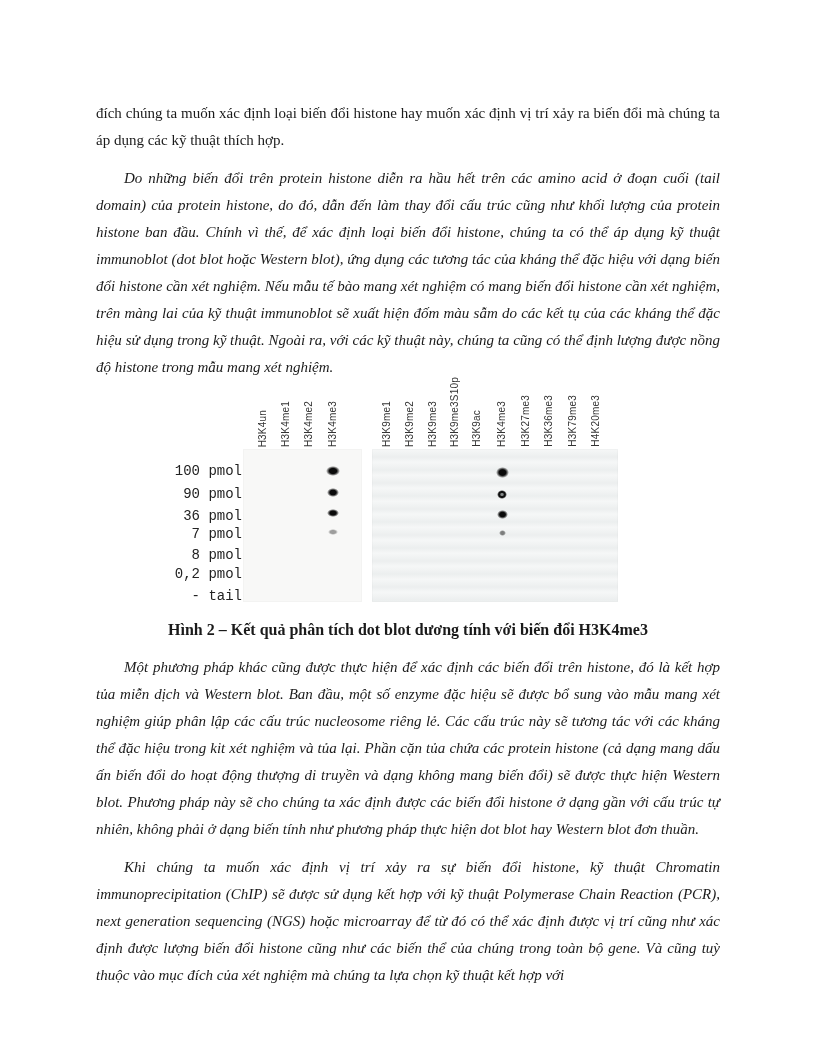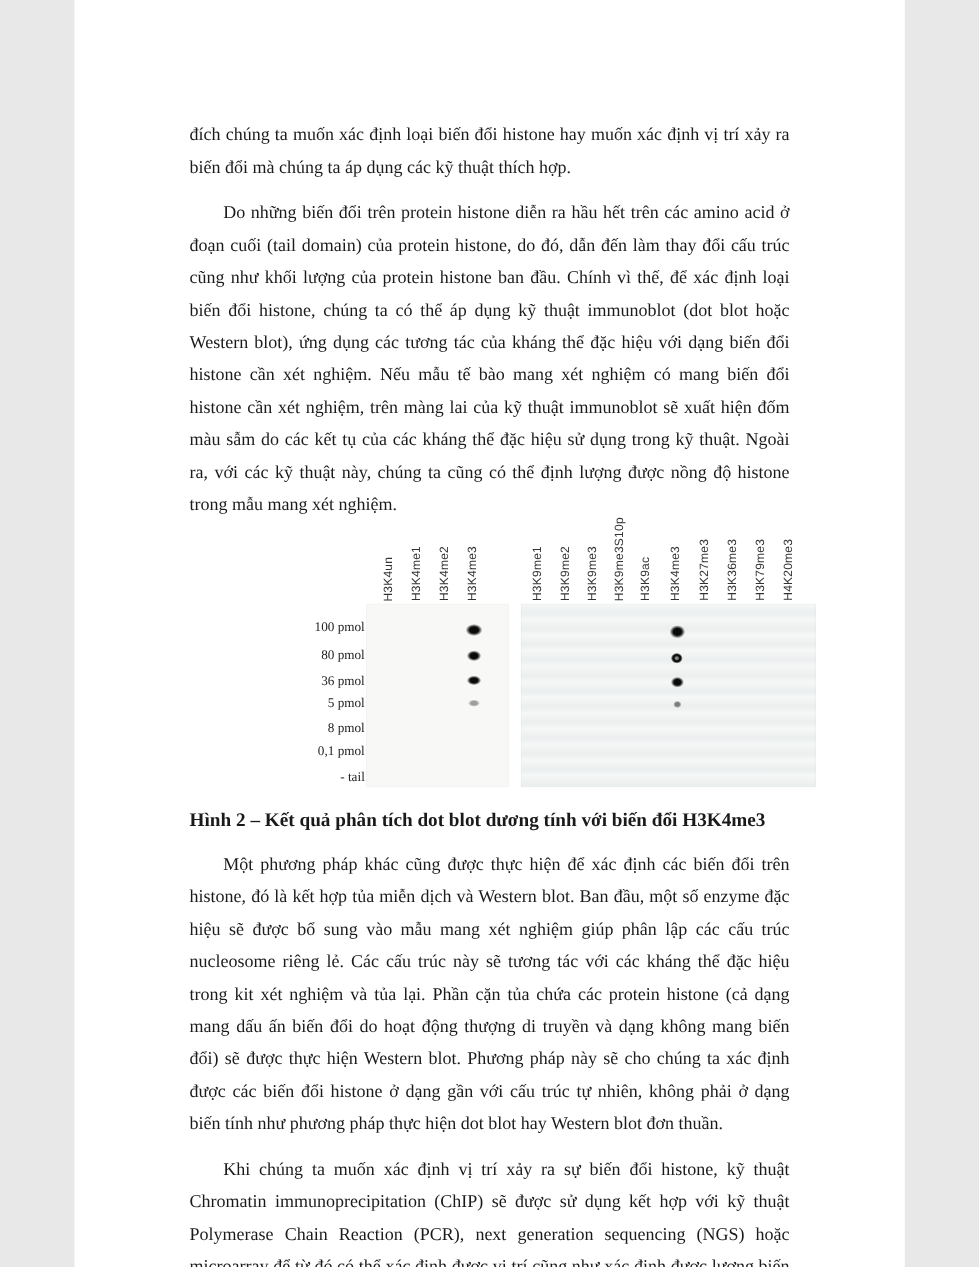--- a/index.html
+++ b/index.html
@@ -1,34 +1,34 @@
 <!DOCTYPE html>
 <html><head>
 <meta charset="utf-8">
 <style>
   html,body{margin:0;padding:0;background:#e8e8e8;}
   .page{
     position:relative;
-    width:692px;height:1056px;
+    width:816px;height:1056px;
     margin:0 auto;
     background:#ffffff;
     font-family:"Liberation Serif", serif;
     color:#1a1a1a;
     overflow:hidden;
     box-sizing:border-box;
     padding:100px 96px 0 96px;
   }
   .body-text{
     font-size:15px;
     line-height:27px;
     text-align:justify;
     margin:0;
   }
   .body-text + .body-text{margin-top:11px;}
-  .indent{text-indent:28px;}
+  .indent{text-indent:28px;font-style:italic;}
 
   
   .figure{
     position:relative;
     width:624px;
     height:218px;
     margin:6px 0 0 0;
   }
   .blot-panel{
     position:absolute;
@@ -58,57 +58,58 @@
     font-size:10px;
     letter-spacing:0.2px;
     color:#333;
     white-space:nowrap;
     text-align:left;
   }
   .row-label{
     position:absolute;
     right:478px;
     height:13px;
-    font-family:Liberation Serif, serif;
-    font-size:11px;
+    font-family:Liberation Mono, monospace;
+    font-size:14px;
     color:#222;
     white-space:nowrap;
   }
   .dot{
     position:absolute;
     border-radius:50%;
     background:radial-gradient(closest-side, #0a0a0a 52%, rgba(10,10,10,0.6) 72%, rgba(10,10,10,0) 100%);
   }
   .dot.donut{
     background:radial-gradient(closest-side, rgba(130,135,135,0.95) 0 22%, #0f0f0f 45% 68%, rgba(10,10,10,0) 100%);
   }
   .caption{
     font-size:16px;
     font-weight:bold;
+    text-align:center;
     margin:13px 0 12px 0;
     line-height:24px;
   }
 </style>
 </head>
 <body>
 
 <div class="page">
 
   <p class="body-text">đích chúng ta muốn xác định loại biến đổi histone hay muốn xác định vị trí xảy ra biến đổi mà chúng ta áp dụng các kỹ thuật thích hợp.</p>
 
   <p class="body-text indent">Do những biến đổi trên protein histone diễn ra hầu hết trên các amino acid ở đoạn cuối (tail domain) của protein histone, do đó, dẫn đến làm thay đổi cấu trúc cũng như khối lượng của protein histone ban đầu. Chính vì thế, để xác định loại biến đổi histone, chúng ta có thể áp dụng kỹ thuật immunoblot (dot blot hoặc Western blot), ứng dụng các tương tác của kháng thể đặc hiệu với dạng biến đổi histone cần xét nghiệm. Nếu mẫu tế bào mang xét nghiệm có mang biến đổi histone cần xét nghiệm, trên màng lai của kỹ thuật immunoblot sẽ xuất hiện đốm màu sẫm do các kết tụ của các kháng thể đặc hiệu sử dụng trong kỹ thuật. Ngoài ra, với các kỹ thuật này, chúng ta cũng có thể định lượng được nồng độ histone trong mẫu mang xét nghiệm.</p>
 
   <div class="figure">
 
     <div class="row-label" style="top:76px">100 pmol</div>
-    <div class="row-label" style="top:99px">80 pmol</div>
+    <div class="row-label" style="top:99px">90 pmol</div>
     <div class="row-label" style="top:121px">36 pmol</div>
-    <div class="row-label" style="top:139px">5 pmol</div>
+    <div class="row-label" style="top:139px">7 pmol</div>
     <div class="row-label" style="top:160px">8 pmol</div>
-    <div class="row-label" style="top:179px">0,1 pmol</div>
+    <div class="row-label" style="top:179px">0,2 pmol</div>
     <div class="row-label" style="top:201px">- tail</div>
 
     <div class="col-label" style="left:161px">H3K4un</div>
     <div class="col-label" style="left:184px">H3K4me1</div>
     <div class="col-label" style="left:207px">H3K4me2</div>
     <div class="col-label" style="left:231px">H3K4me3</div>
 
     <div class="col-label" style="left:285px">H3K9me1</div>
     <div class="col-label" style="left:308px">H3K9me2</div>
     <div class="col-label" style="left:331px">H3K9me3</div>

